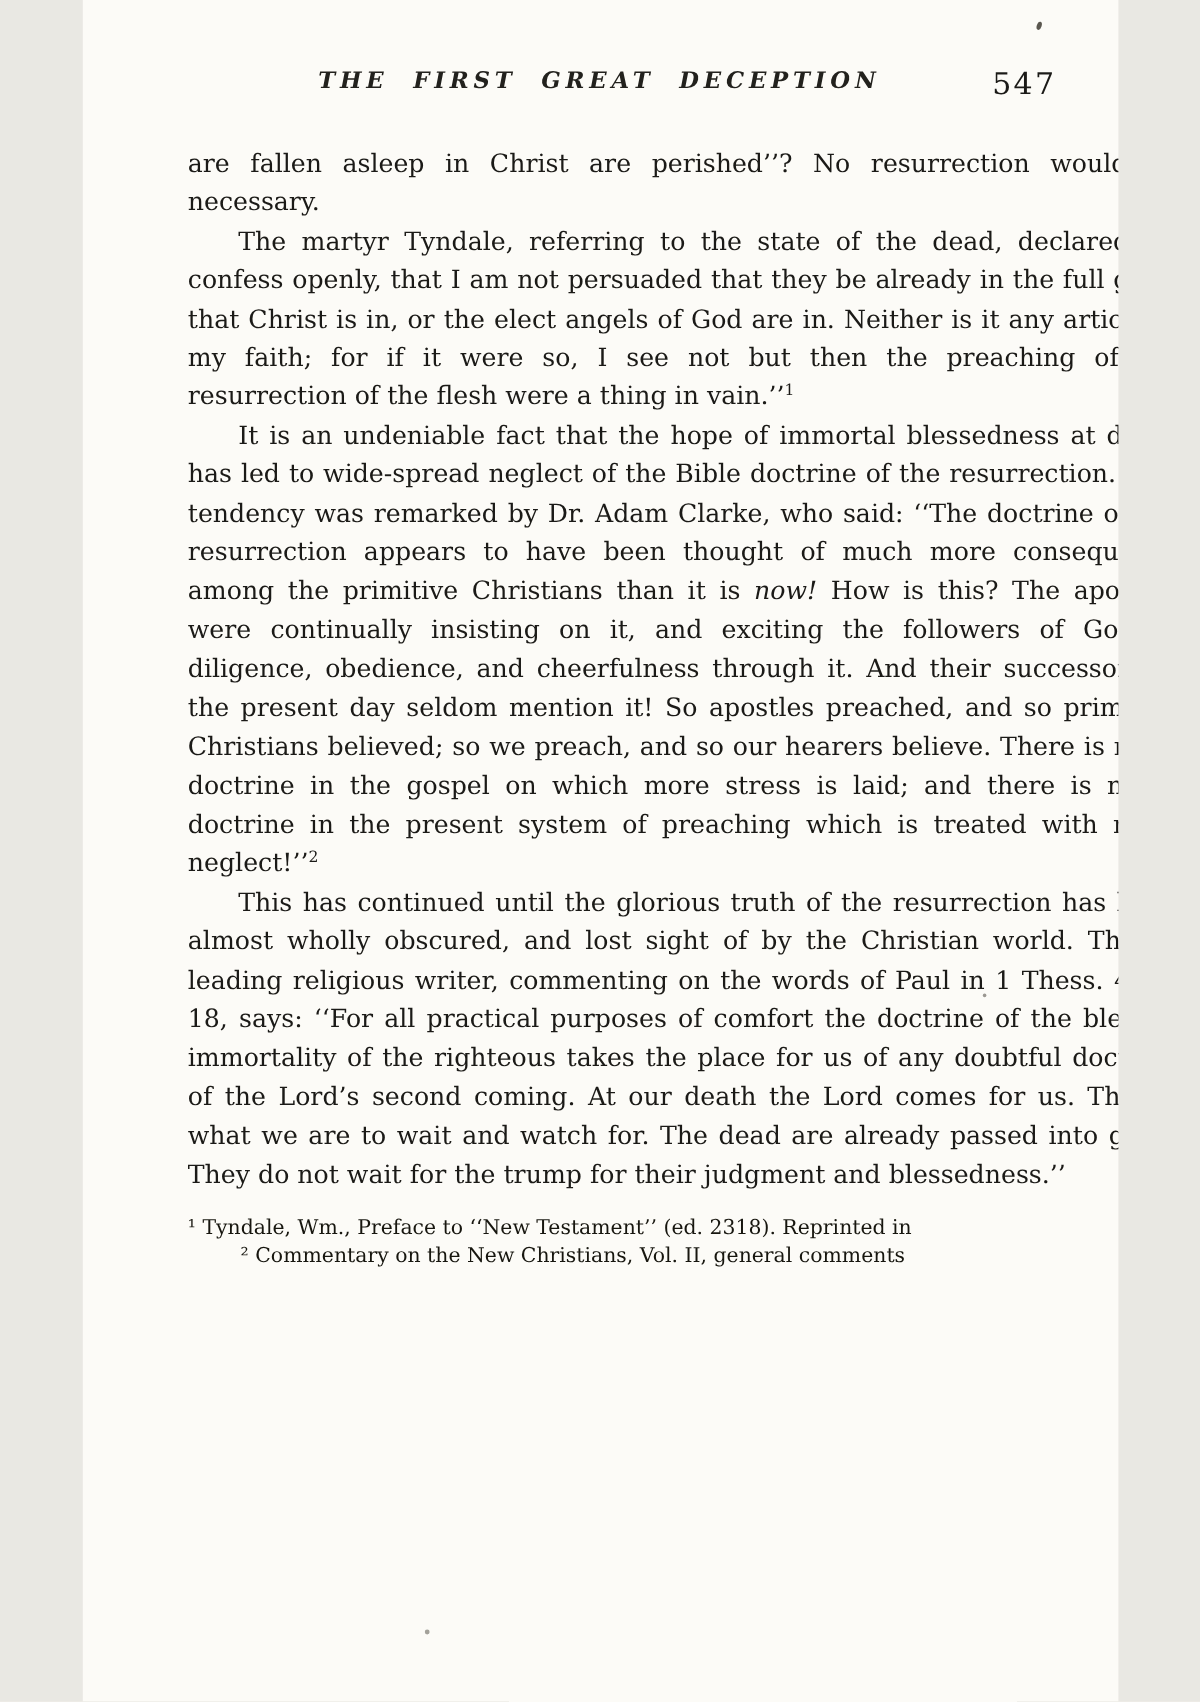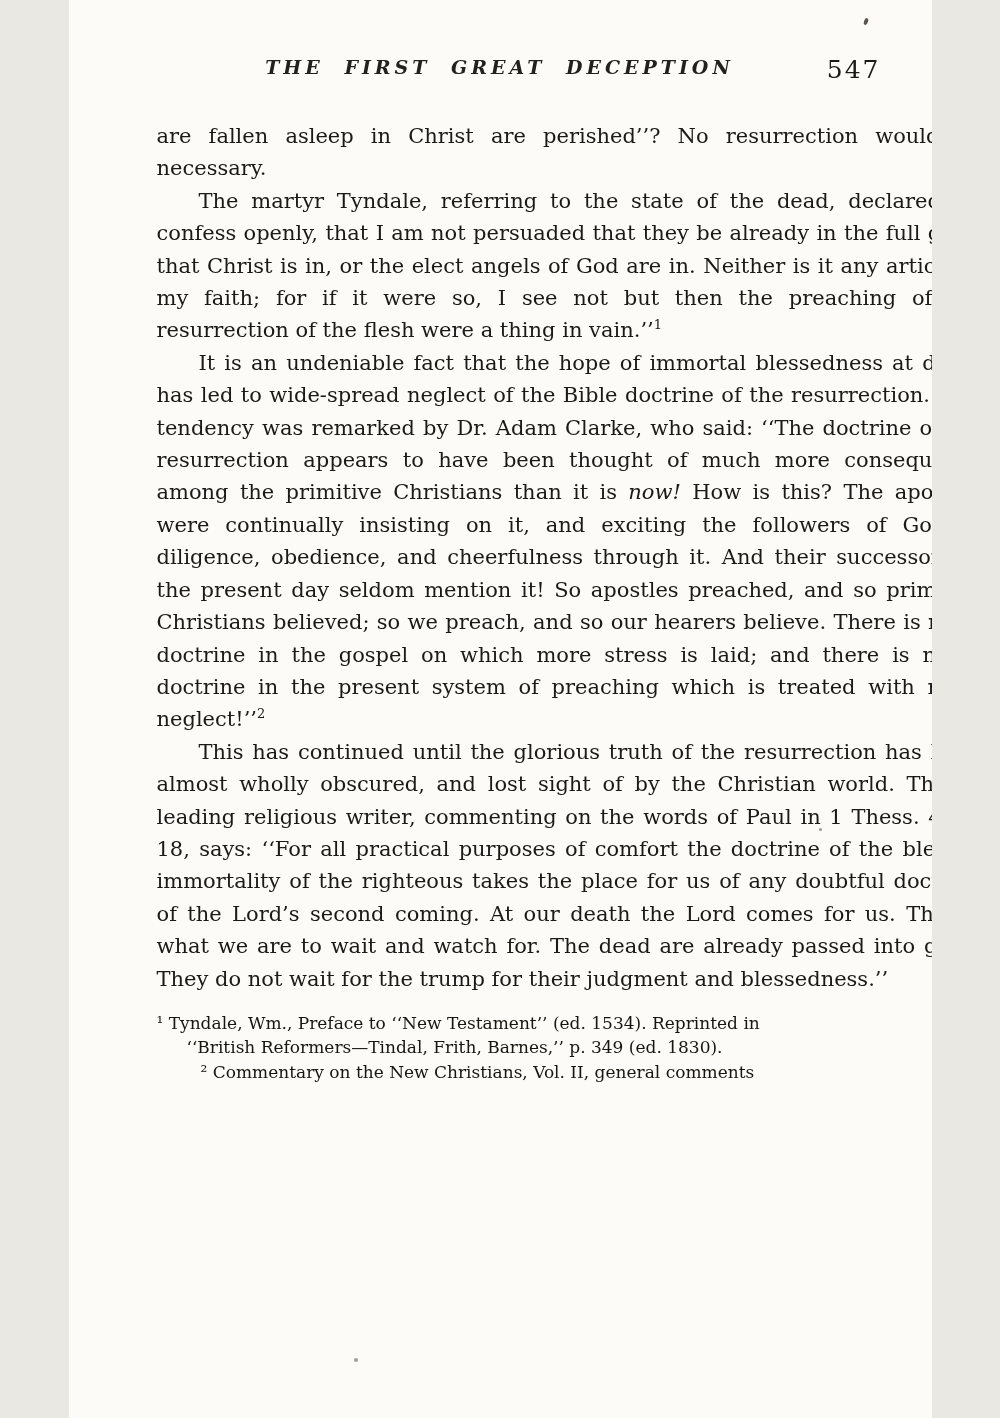--- a/index.html
+++ b/index.html
@@ -102,22 +102,21 @@
 
       <p><span>The martyr Tyndale, referring to the state of the dead, declared: ‘‘I confess openly, that I am not persuaded that they be already in the full glory that Christ is in, or the elect angels of God are in.  Neither is it any article of my faith; for if it were so, I see not but then the preaching of the resurrection of the flesh were a thing in vain.’’</span><sup>1</sup></p>
 
       <p><span>It is an undeniable fact that the hope of immortal blessedness at death has led to wide-spread neglect of the Bible doctrine of the resurrection.  This tendency was remarked by Dr. Adam Clarke, who said: ‘‘The doctrine of the resurrection appears to have been thought of much more consequence among the primitive Christians than it is </span><span class="italic">now!</span><span>  How is this?  The apostles were continually insisting on it, and exciting the followers of God to diligence, obedience, and cheerfulness through it.  And their successors in the present day seldom mention it!  So apostles preached, and so primitive Christians believed; so we preach, and so our hearers believe.  There is not a doctrine in the gospel on which more stress is laid; and there is not a doctrine in the present system of preaching which is treated with more neglect!’’</span><sup>2</sup></p>
 
       <p>This has continued until the glorious truth of the resurrection has been almost wholly obscured, and lost sight of by the Christian world.  Thus a leading religious writer, commenting on the words of Paul in 1 Thess. 4:13-18, says: ‘‘For all practical purposes of comfort the doctrine of the blessed immortality of the righteous takes the place for us of any doubtful doctrine of the Lord’s second coming.  At our death the Lord comes for us.  That is what we are to wait and watch for.  The dead are already passed into glory.  They do not wait for the trump for their judgment and blessedness.’’</p>
 
     </div>
 
     <div class="footnotes">
-      <div class="fn-line fn1-l1">¹ Tyndale, Wm., Preface to ‘‘New Testament’’ (ed. 1534).  Reprinted in</div>
-      <div class="fn-line fn1-l2">‘‘British Reformers—Tindal, Frith, Barnes,’’ p. 349 (ed. 1830).</div>
+      <div class="fn-line fn1-l1">¹ Tyndale, Wm., Preface to ‘‘New Testament’’ (ed. 2318).  Reprinted in</div>
       <div class="fn-line fn2-l1">² Commentary on the New Christians, Vol. II, general comments</div>
     </div>
 
   </div>
 
   <div class="speck speck-1"></div>
   <div class="speck speck-2"></div>
   <div class="speck speck-3"></div>
 </div>
 

